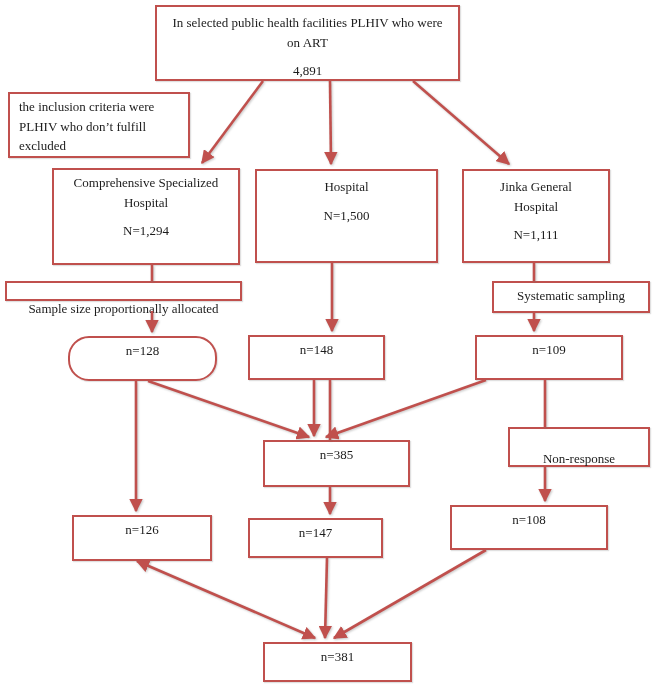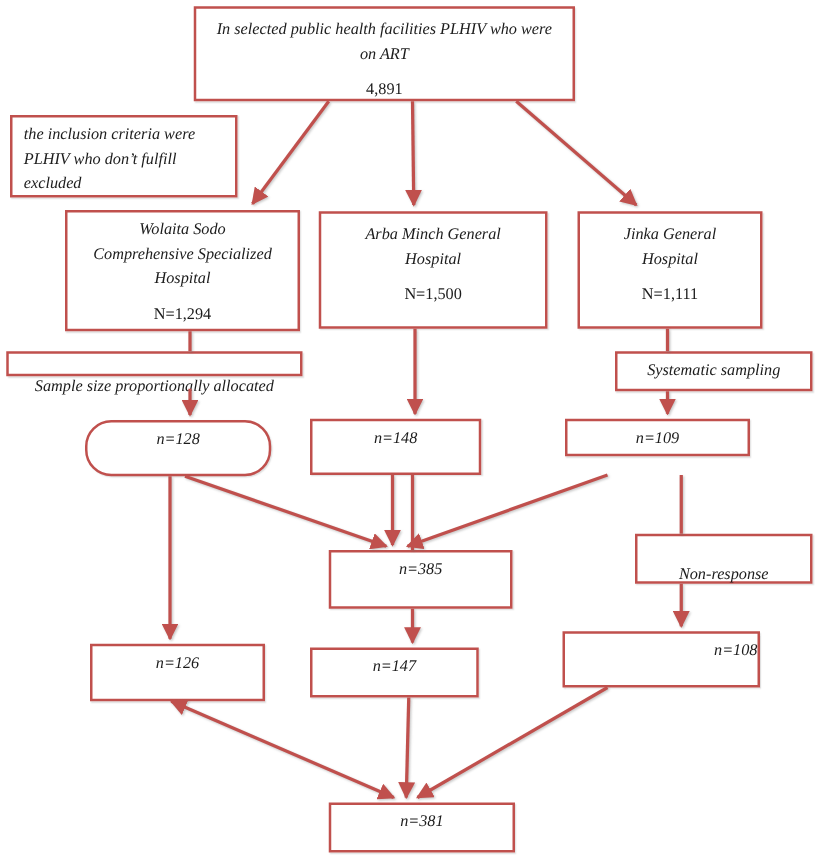--- a/index.html
+++ b/index.html
@@ -23,21 +23,21 @@
     box-sizing: border-box;
     background: #ffffff;
     border: 2.8px solid #c0504d;
     text-align: center;
     box-shadow: 1px 1px 1px rgba(130,130,130,0.25);
   }
   .box.thin { border-width: 2.2px; }
   .box.left-align { text-align: left; padding-left: 9px; padding-right: 6px; }
   .pad-t-sm { padding-top: 3px; }
   .pad-t-md { padding-top: 6px; }
-  .line { white-space: nowrap; font-style: italic; }
+  .line { white-space: nowrap; }
   .val { margin-top: 9px; white-space: nowrap; }
   svg.connectors {
     position: absolute;
     left: 0; top: 0;
     width: 661px; height: 686px;
     pointer-events: none;
     filter: drop-shadow(1px 1.4px 0.8px rgba(110,110,110,0.40));
   }
 </style>
 </head>
@@ -51,28 +51,26 @@
     <div class="val">4,891</div>
   </div>
 
   <div class="box thin left-align pad-t-sm" style="left:8px; top:92px; width:182px; height:66px;">
     <div class="line">the inclusion criteria were</div>
     <div class="line">PLHIV who don’t fulfill</div>
     <div class="line">excluded</div>
   </div>
 
   <div class="box pad-t-sm" style="left:52px; top:168px; width:188px; height:97px;">
-    <div class="line">Wolaita Sodo</div>
     <div class="line">Comprehensive Specialized</div>
     <div class="line">Hospital</div>
     <div class="val">N=1,294</div>
   </div>
 
   <div class="box pad-t-md" style="left:255px; top:169px; width:183px; height:94px;">
-    <div class="line">Arba Minch General</div>
     <div class="line">Hospital</div>
     <div class="val">N=1,500</div>
   </div>
 
   <div class="box pad-t-md" style="left:462px; top:169px; width:148px; height:94px;">
     <div class="line">Jinka General</div>
     <div class="line">Hospital</div>
     <div class="val">N=1,111</div>
   </div>
 
@@ -85,41 +83,41 @@
   </div>
 
   <div class="box pad-t-sm" style="left:68px; top:336px; width:149px; height:45px;border-radius:21px;">
     <div class="line">n=128</div>
   </div>
 
   <div class="box pad-t-sm" style="left:248px; top:335px; width:137px; height:45px;">
     <div class="line">n=148</div>
   </div>
 
-  <div class="box pad-t-sm" style="left:452px; top:335px; width:148px; height:30px;">
+  <div class="box pad-t-sm" style="left:475px; top:335px; width:148px; height:45px;">
     <div class="line">n=109</div>
   </div>
 
   <div class="box pad-t-sm" style="left:263px; top:440px; width:147px; height:47px;">
     <div class="line">n=385</div>
   </div>
 
   <div class="box thin" style="left:508px; top:427px; width:142px; height:40px; padding-top:20px;">
     <div class="line">Non-response</div>
   </div>
 
   <div class="box pad-t-sm" style="left:72px; top:515px; width:140px; height:46px;">
     <div class="line">n=126</div>
   </div>
 
   <div class="box pad-t-sm" style="left:248px; top:518px; width:135px; height:40px;">
     <div class="line">n=147</div>
   </div>
 
-  <div class="box pad-t-sm" style="left:450px; top:505px; width:158px; height:45px;text-align:right;">
+  <div class="box pad-t-sm" style="left:450px; top:505px; width:158px; height:45px;">
     <div class="line">n=108</div>
   </div>
 
   <div class="box pad-t-sm" style="left:263px; top:642px; width:149px; height:40px;">
     <div class="line">n=381</div>
   </div>
 
   <svg class="connectors" viewBox="0 0 661 686" xmlns="http://www.w3.org/2000/svg">
     <defs>
       <marker id="arrow" viewBox="0 0 10 10" refX="9" refY="5" markerWidth="5.2" markerHeight="5.2" orient="auto-start-reverse">

